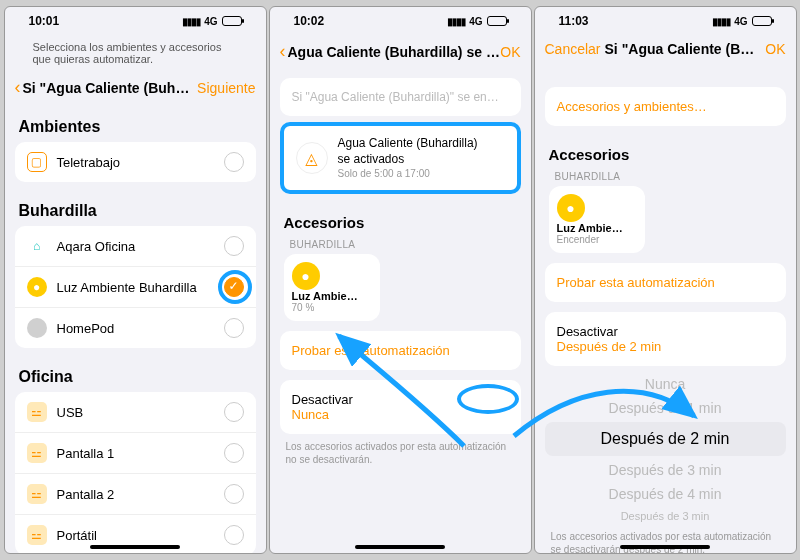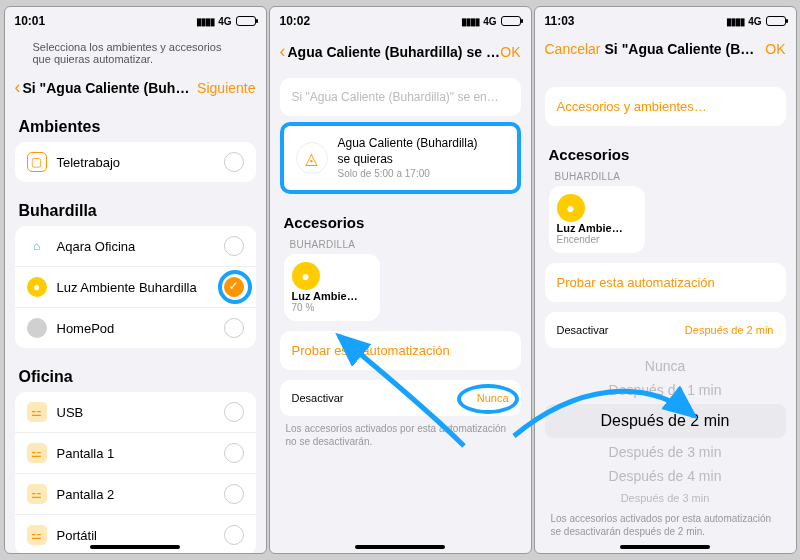--- a/index.html
+++ b/index.html
@@ -1,18 +1,18 @@
 <!DOCTYPE html>
 <html><head>
 <meta charset="utf-8">
 <style>
   *{box-sizing:border-box;margin:0;padding:0;font-family:-apple-system,Helvetica,Arial,sans-serif;}
   body{background:#cfcfcf;display:flex;justify-content:center;gap:2px;padding:6px;}
   .phone{width:263px;height:548px;background:#f2f2f7;border:1px solid #999;border-radius:6px;overflow:hidden;position:relative;}
-  .status-bar{height:28px;display:flex;justify-content:space-between;align-items:center;padding:0 10px;font-size:12px;font-weight:600;color:#000;}
+  .status-bar{height:28px;display:flex;justify-content:space-between;align-items:center;padding:0 24px;font-size:12px;font-weight:600;color:#000;}
   .status-right{display:flex;align-items:center;gap:4px;font-size:10px;}
   .sig{letter-spacing:-1px;}
   .batt{border:1px solid #000;border-radius:3px;width:20px;height:10px;position:relative;}
   .batt::after{content:"";position:absolute;right:-3px;top:2px;width:2px;height:4px;background:#000;border-radius:1px;}
   .batt-fill{height:100%;background:#333;border-radius:2px;}
   .batt-green .batt-fill{background:#34c759;}
   .instr{font-size:11px;color:#555;padding:6px 28px;}
   .nav{display:flex;align-items:center;padding:6px 10px 10px;font-size:14px;}
   .chev{color:#ff9500;font-size:18px;margin-right:2px;}
   .nav-title{font-weight:600;flex:1;white-space:nowrap;overflow:hidden;text-overflow:ellipsis;}
@@ -37,21 +37,21 @@
   .si-row{display:flex;align-items:center;}
   .si-ic{width:32px;height:32px;background:#fff;border:1px solid #eee;border-radius:50%;display:flex;align-items:center;justify-content:center;margin-right:10px;color:#ff9500;font-size:16px;}
   .si-txt{font-size:12px;line-height:1.3;}
   .si-sub{color:#999;font-size:10px;}
   .grp-label{font-size:10px;color:#999;padding:2px 20px 4px;letter-spacing:0.3px;}
   .tile{background:#fff;border-radius:12px;width:96px;margin:0 0 10px 14px;padding:8px;}
   .tile .ic-bulb{width:28px;height:28px;font-size:14px;}
   .tile-name{font-size:11px;font-weight:600;}
   .tile-sub{font-size:10px;color:#999;}
   .link-row{color:#ff9500;font-size:13px;background:#fff;border-radius:10px;margin:0 10px 10px;padding:12px;}
-  .kv-row{display:flex;justify-content:space-between;align-items:flex-end;background:#fff;border-radius:10px;margin:0 10px 6px;padding:12px;font-size:11px;}
+  .kv-row{display:flex;justify-content:space-between;align-items:flex-start;background:#fff;border-radius:10px;margin:0 10px 6px;padding:12px;font-size:13px;flex-direction:column;}
   .kv-val{color:#ff9500;}
   .foot{font-size:10px;color:#999;padding:0 16px 8px;line-height:1.3;}
   .picker{margin:4px 10px;position:relative;text-align:center;}
   .picker-item{font-size:14px;color:#bbb;padding:4px 0;}
   .picker-sel{background:#e9e9ee;border-radius:8px;font-size:16px;color:#000;padding:8px 0;margin:2px 0;}
   .home-ind{position:absolute;bottom:4px;left:50%;transform:translateX(-50%);width:90px;height:4px;background:#000;border-radius:3px;}
   .screens{position:relative;display:flex;gap:2px;}
   svg.overlay{position:absolute;top:0;left:0;pointer-events:none;}
 </style>
 </head>
@@ -145,21 +145,21 @@
     <span class="nav-title">Agua Caliente (Buhardilla) se enc…</span>
     <span class="nav-btn">OK</span>
   </div>
   <div class="dim-box">Si "Agua Caliente (Buhardilla)" se en…</div>
 
   <div class="si-card">
     <div class="si-row">
       <span class="si-ic">◬</span>
       <div class="si-txt">
         <div>Agua Caliente (Buhardilla)</div>
-        <div>se quieras</div>
+        <div>se activados</div>
         <div class="si-sub">Solo de 5:00 a 17:00</div>
       </div>
     </div>
   </div>
 
   <div class="sec-h" style="font-size:15px;">Accesorios</div>
   <div class="grp-label">BUHARDILLA</div>
   <div class="tile">
     <span class="ic ic-bulb">●</span>
     <div class="tile-name">Luz Ambie…</div>

